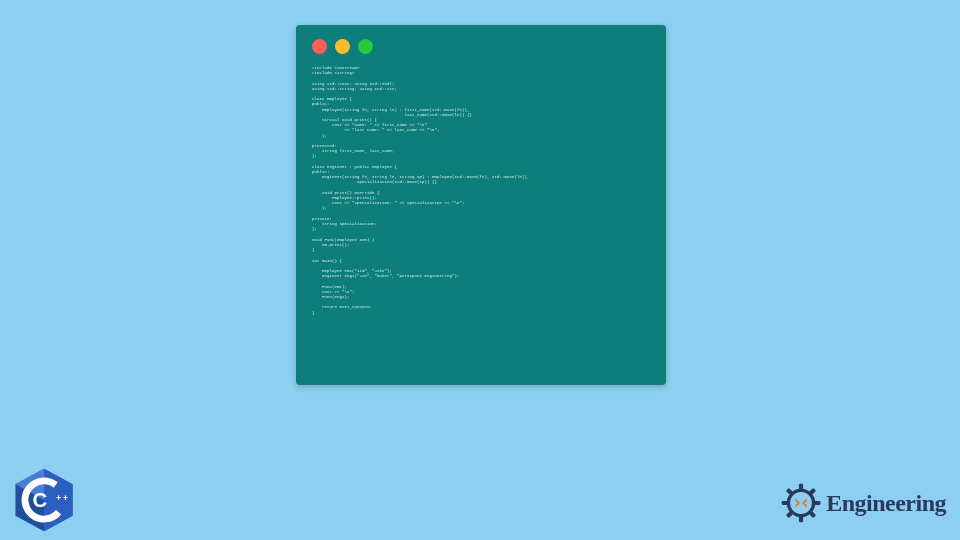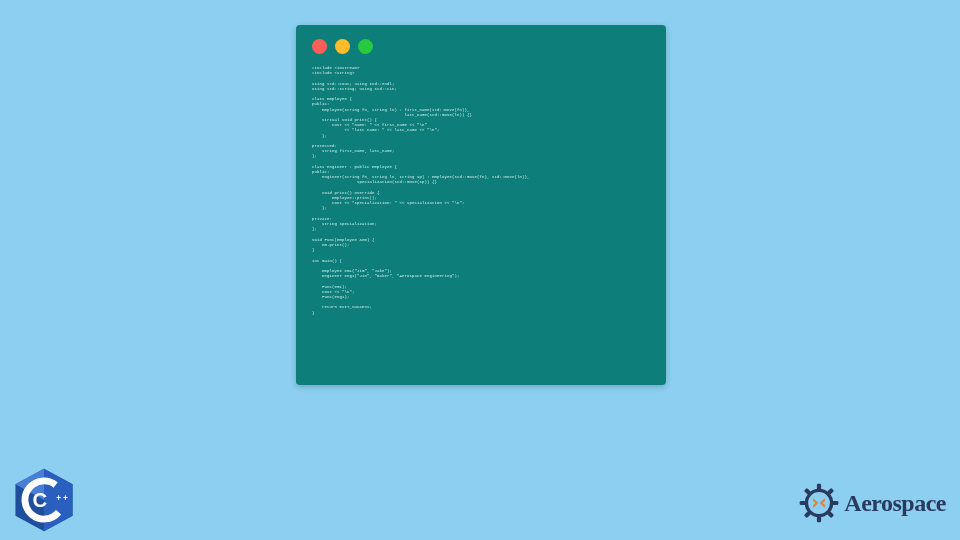--- a/index.html
+++ b/index.html
@@ -156,14 +156,14 @@
             <rect x="-5" y="32" width="10" height="14" rx="3" transform="rotate(45)"></rect>
             <rect x="-5" y="-46" width="10" height="14" rx="3" transform="rotate(-45)"></rect>
             <rect x="-5" y="32" width="10" height="14" rx="3" transform="rotate(-45)"></rect>
           </g>
         </g>
         <polygon points="-14,-12 -2,0 -14,12 -14,5 -8,0 -14,-5" fill="#e67a3a"></polygon>
         <polygon points="14,-12 2,0 14,12 14,5 8,0 14,-5" fill="#e67a3a"></polygon>
       </g>
     </svg>
   </div>
-  <span class="delft-text">Aerospace</span>
+  <span class="delft-text">Engineering</span>
 </div>
 
 </body></html>

